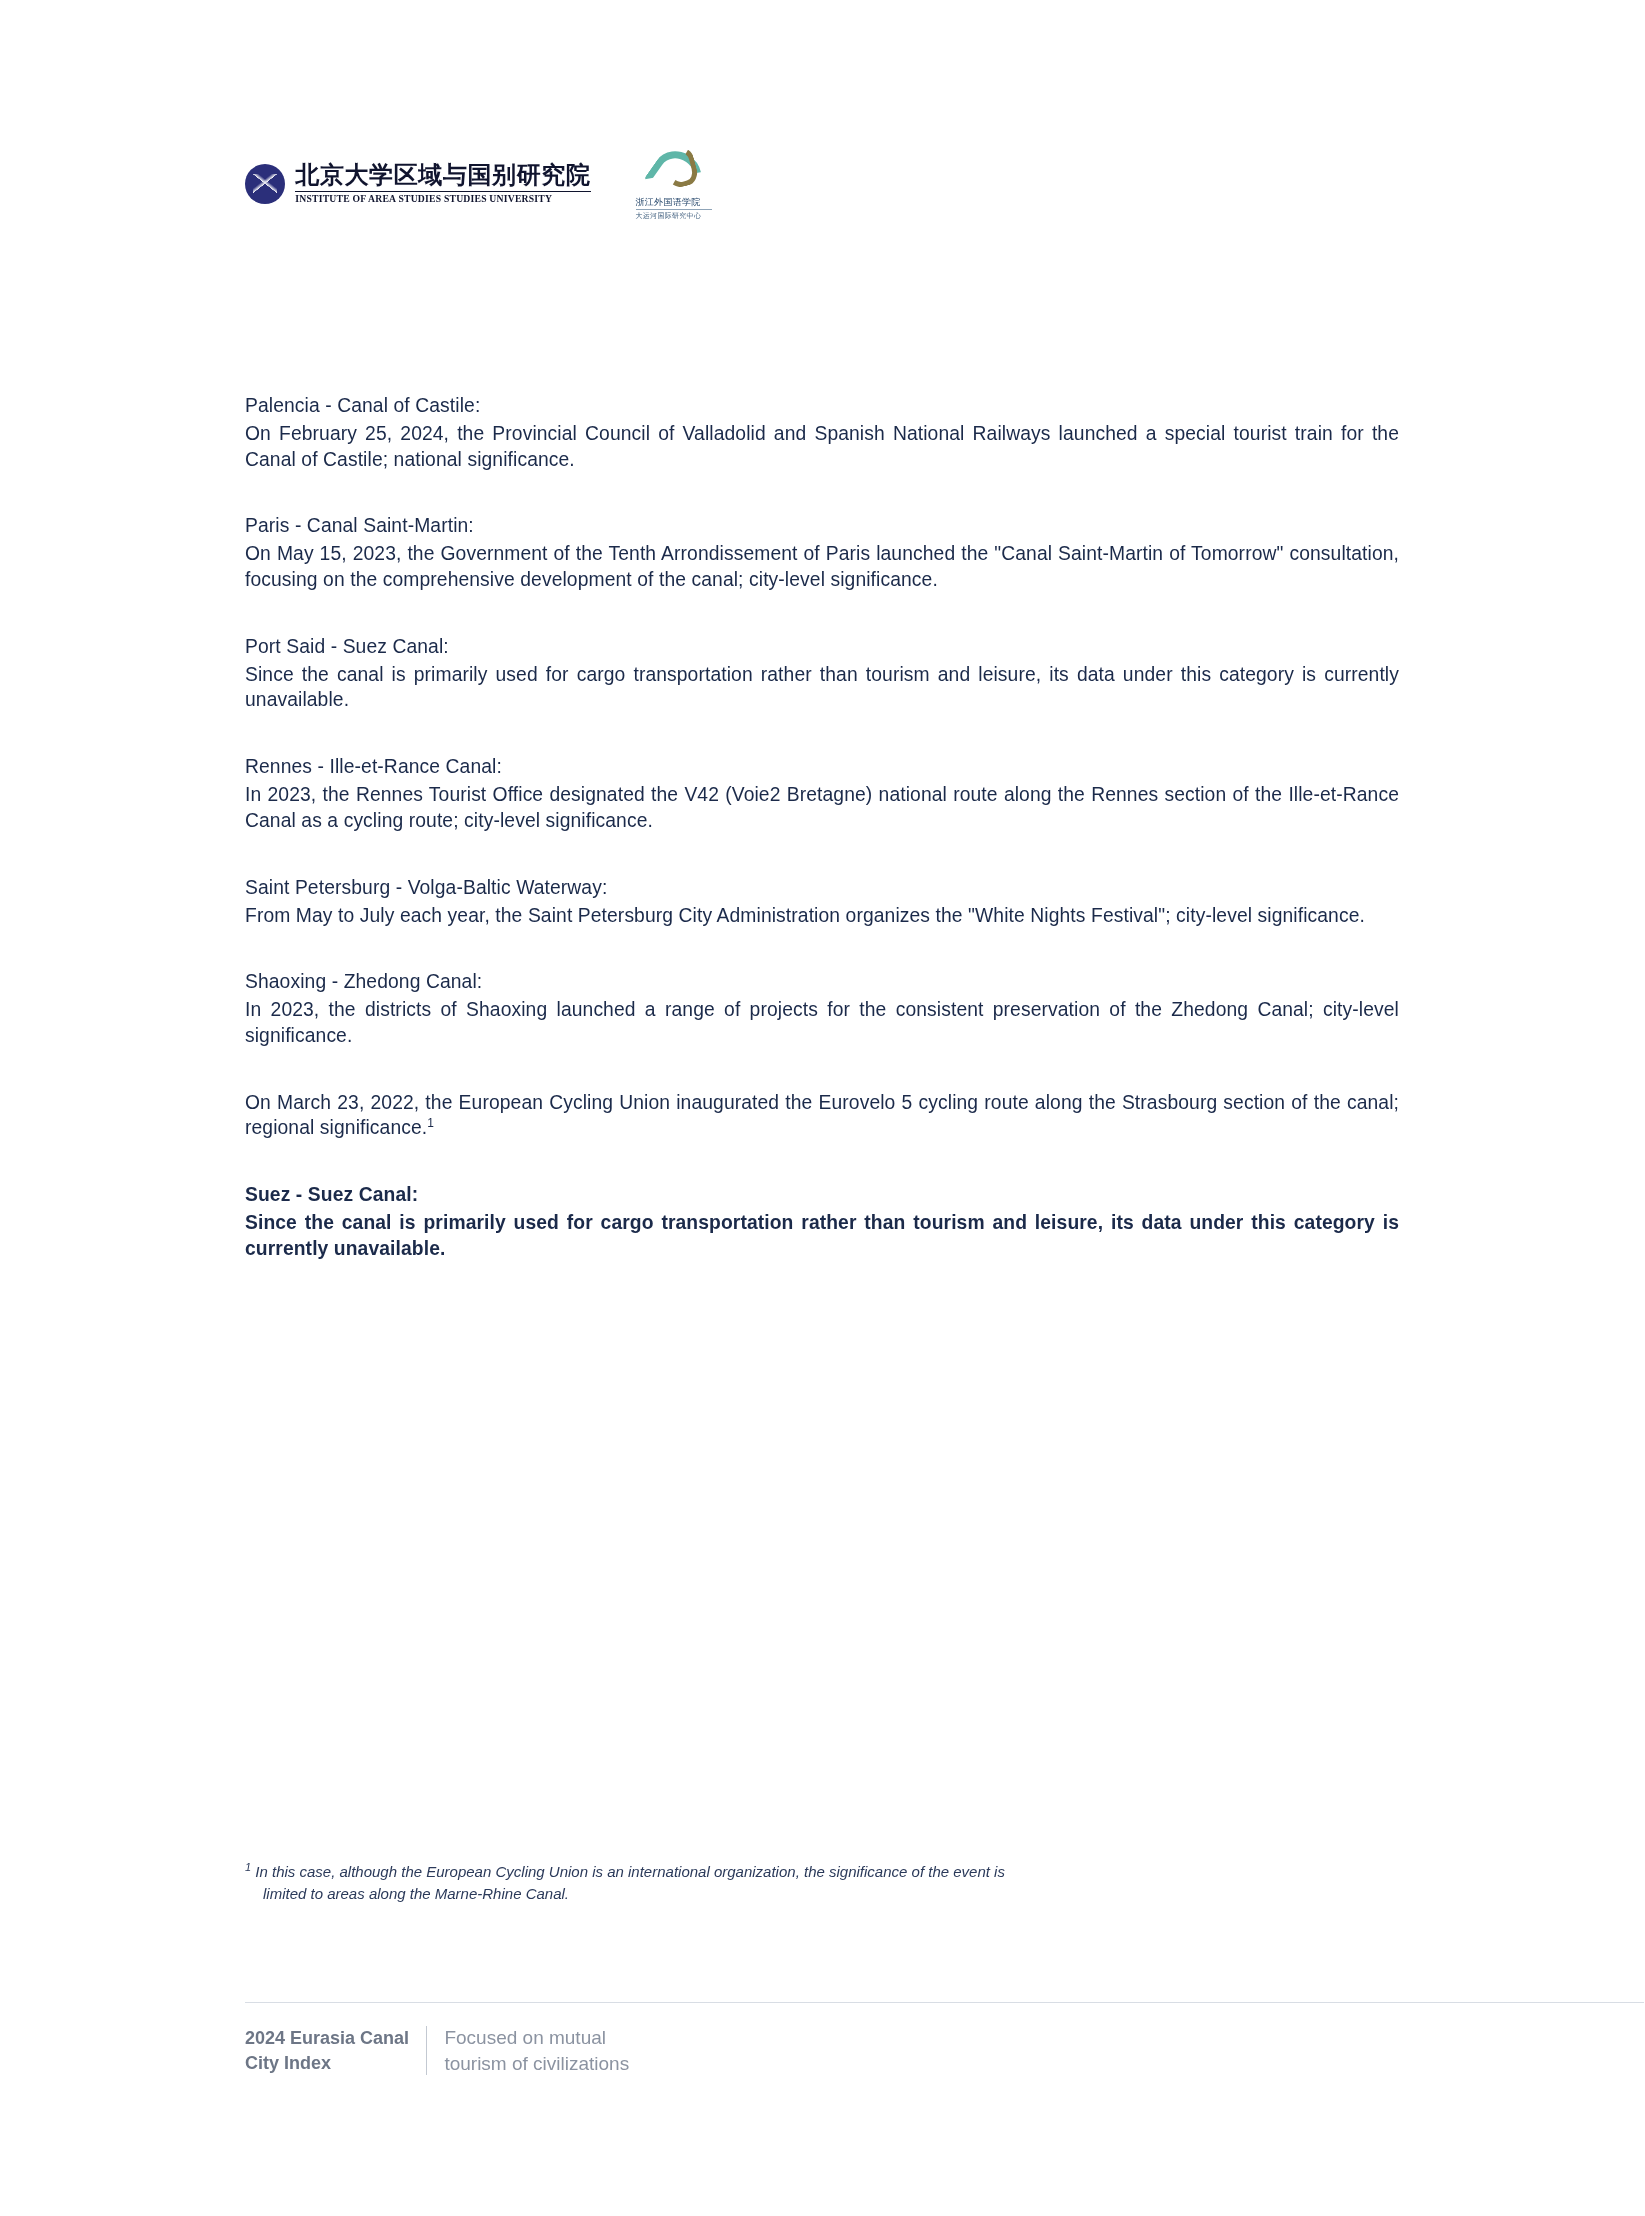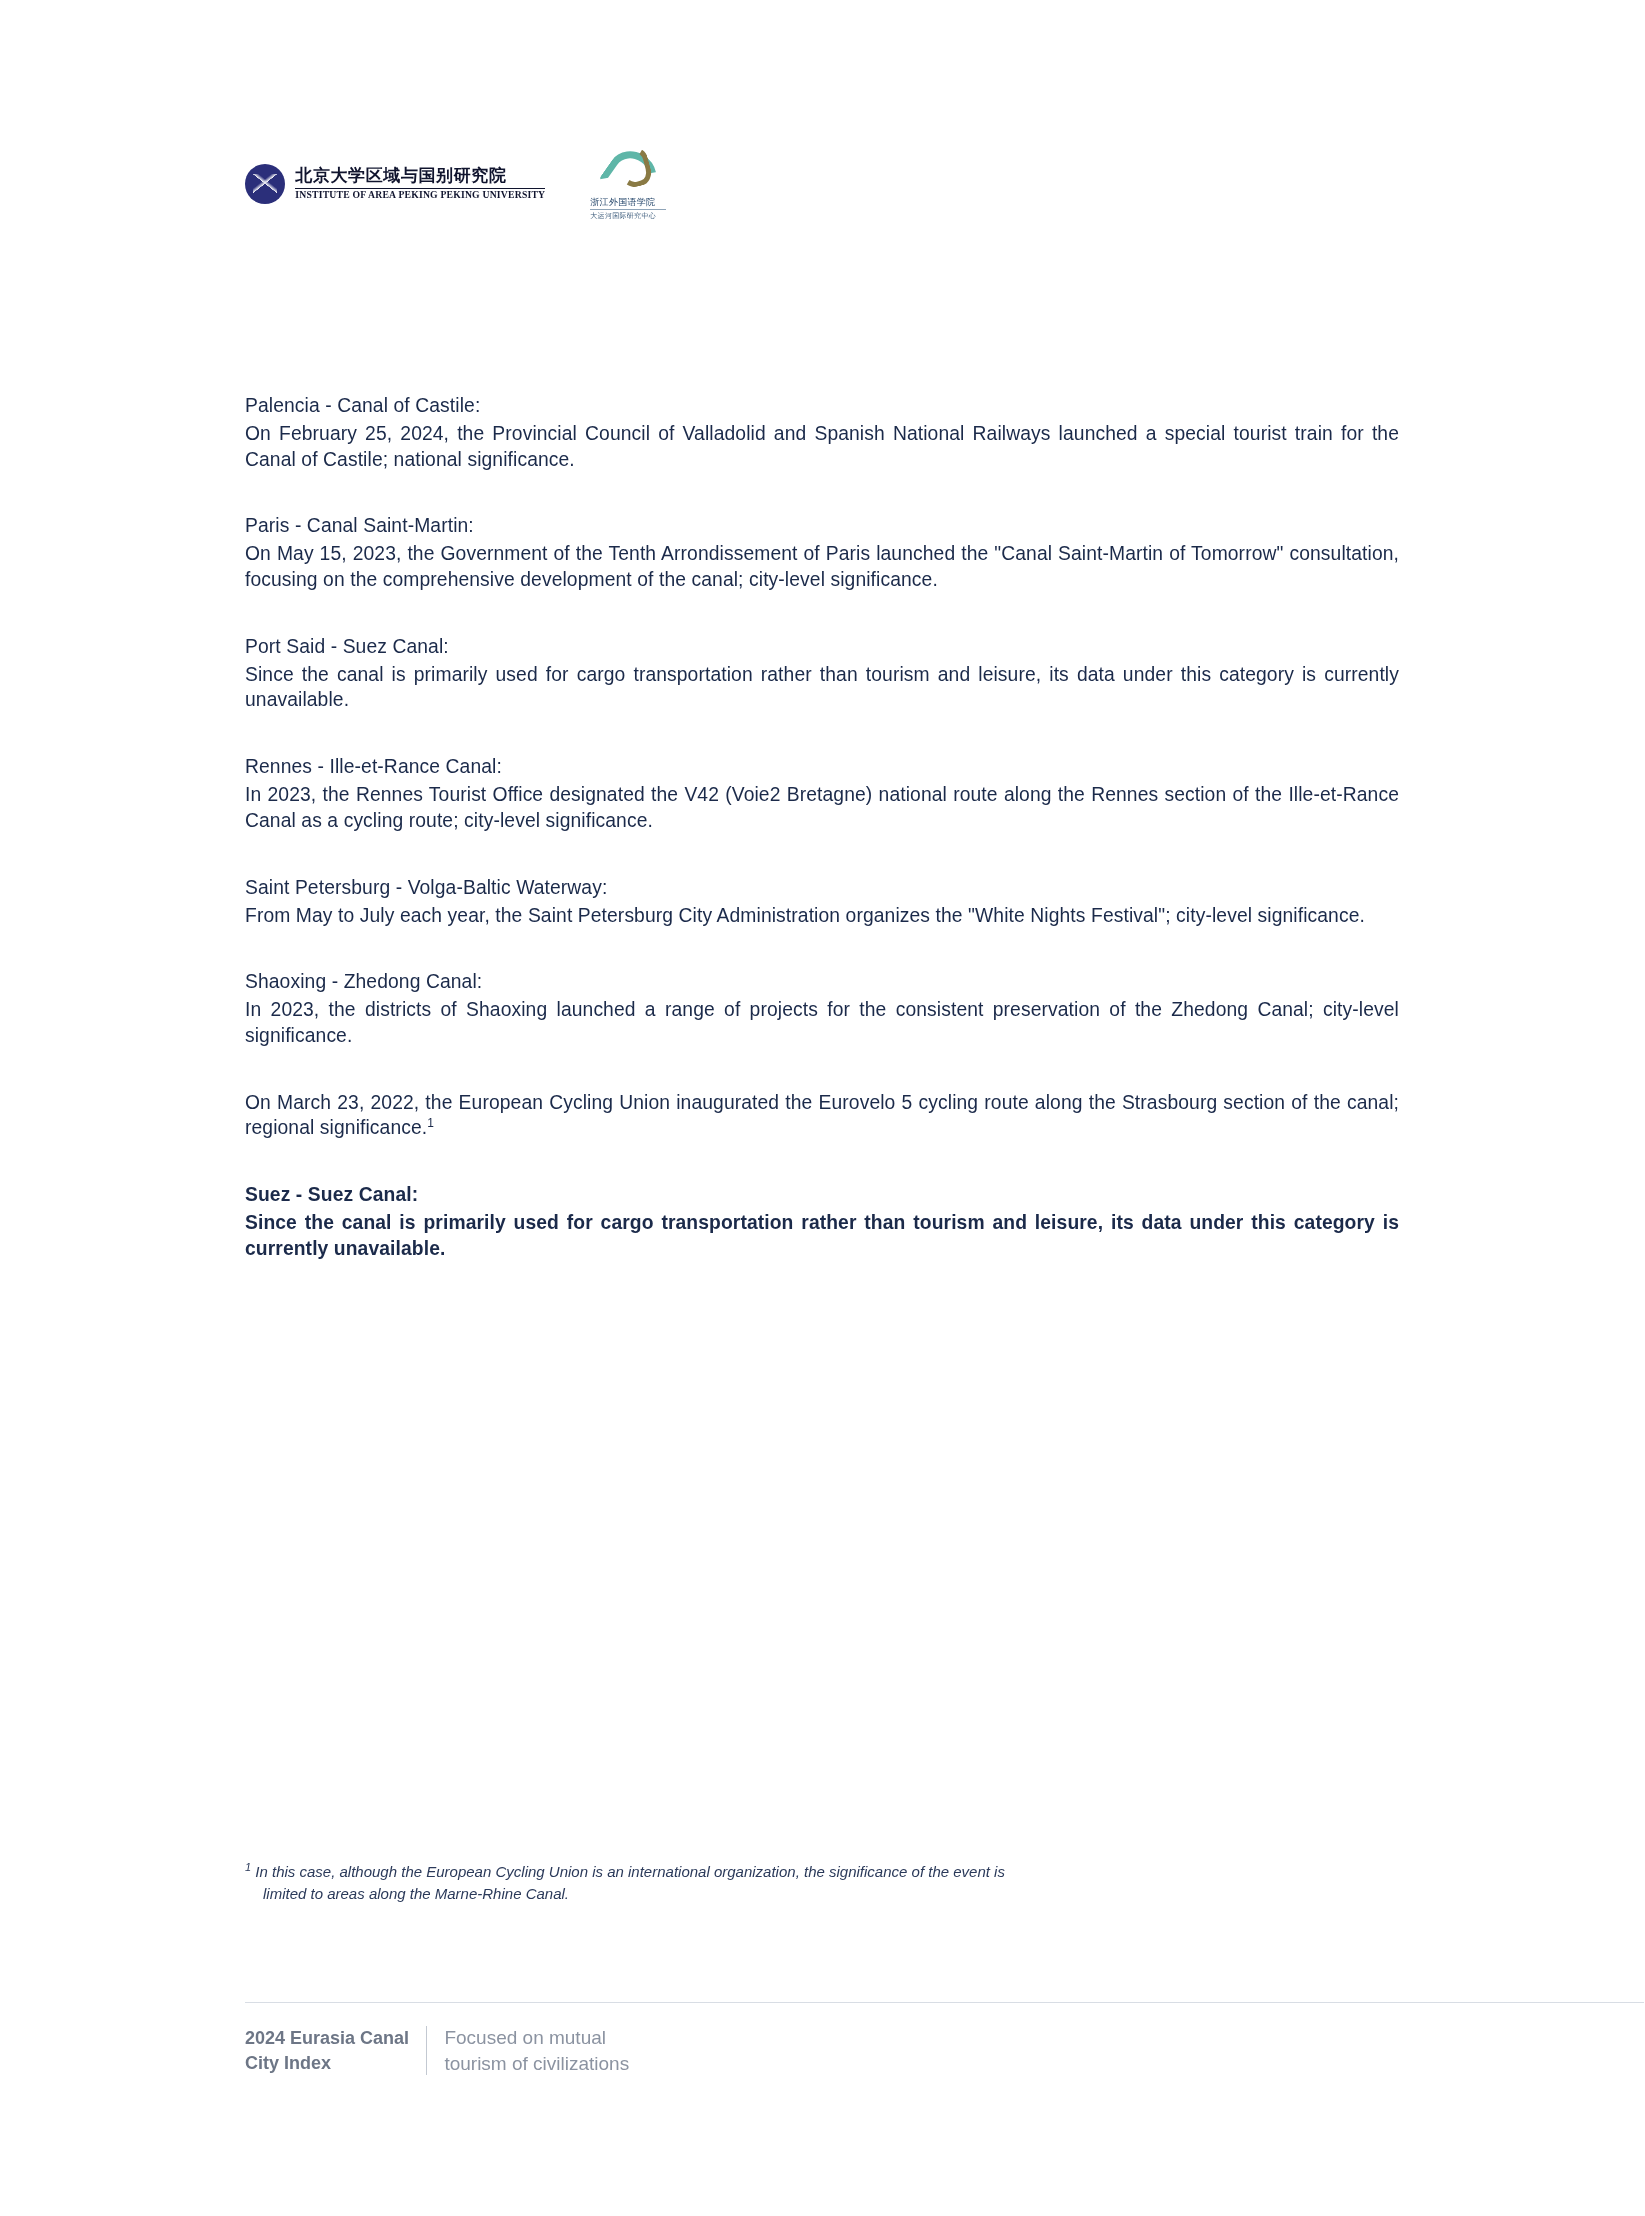--- a/index.html
+++ b/index.html
@@ -56,21 +56,21 @@
     opacity: 0.95;
   }
   .pku-text {
     display: flex;
     flex-direction: column;
     justify-content: center;
     line-height: 1.05;
   }
   .pku-cn {
     font-family: "DejaVu Sans", sans-serif;
-    font-size: 17px;
+    font-size: 24px;
     font-weight: 700;
     color: #10142e;
     letter-spacing: 0.6px;
   }
   .pku-en {
     font-family: "Liberation Serif", serif;
     font-size: 9.7px;
     font-weight: 700;
     color: #10142e;
     letter-spacing: 0.2px;
@@ -225,21 +225,21 @@
 </head>
 <body>
 
 <div class="page">
 
   <div class="header">
     <div class="logo-pku">
       <div class="pku-mark"></div>
       <div class="pku-text">
         <span class="pku-cn">北京大学区域与国别研究院</span>
-        <span class="pku-en">INSTITUTE OF AREA PEKING PEKING UNIVERSITY</span>
+        <span class="pku-en">INSTITUTE OF AREA STUDIES STUDIES UNIVERSITY</span>
       </div>
     </div>
     <div class="logo-canal">
       <div class="canal-mark">
         <span class="swirl-a"></span>
         <span class="swirl-b"></span>
       </div>
       <div class="canal-text">
         <span class="canal-cn">浙江外国语学院</span>
         <span class="canal-rule"></span>

